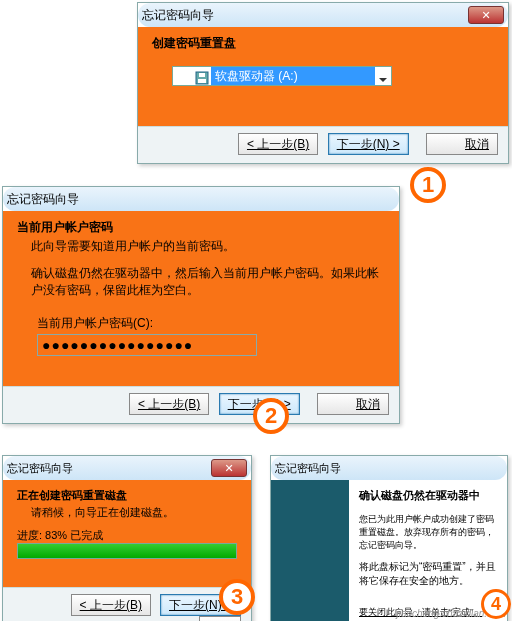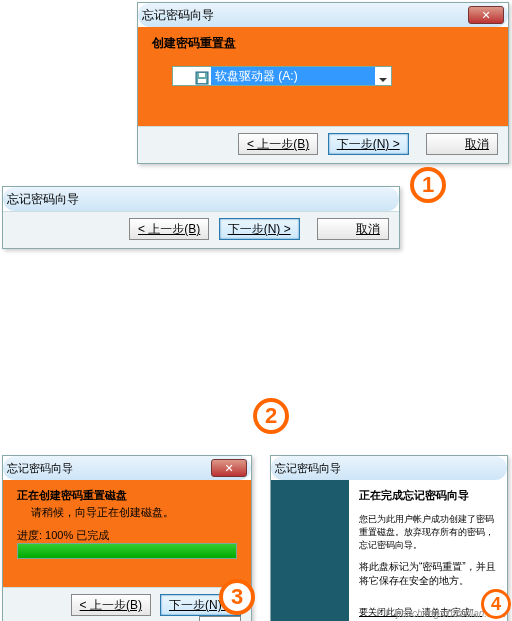--- a/index.html
+++ b/index.html
@@ -68,38 +68,48 @@
     <span class="btn" style="margin-left:14px;">取消</span>
   </div>
 </div>
 <div class="marker" style="left:410px; top:167px;">1</div>
 
 <div class="win" style="left:2px; top:186px; width:398px;">
   <div class="titlebar">
     <span class="ttl">忘记密码向导</span>
     <span></span>
   </div>
+  <div class="body">
+    <div class="hdr">当前用户帐户密码</div>
+    <div class="desc">此向导需要知道用户帐户的当前密码。</div>
+    <div class="note" style="margin-left:14px; margin-right:6px;">确认磁盘仍然在驱动器中，然后输入当前用户帐户密码。如果此帐户没有密码，保留此框为空白。</div>
+    <div class="fieldlbl indent">当前用户帐户密码(C):</div>
+    <div class="pwfield indent">
+      <span>●●●●●●●●●●●●●●●●</span>
+    </div>
+    <div style="height:20px;"></div>
+  </div>
   <div class="btnrow">
     <span class="btn">&lt; 上一步(B)</span>
     <span class="btn default">下一步(N) &gt;</span>
     <span class="btn" style="margin-left:14px;">取消</span>
   </div>
 </div>
 <div class="marker" style="left:253px; top:398px;">2</div>
 
 <div class="win small" style="left:2px; top:455px; width:250px;">
   <div class="titlebar">
     <span class="ttl">忘记密码向导</span>
     <span class="close-btn">✕</span>
   </div>
   <div class="body">
     <div class="hdr">正在创建密码重置磁盘</div>
     <div class="desc">请稍候，向导正在创建磁盘。</div>
     <div class="progress">
-      <div>进度: 100% 已完成</div>
+      <div>进度: 83% 已完成</div>
       <div class="pbar">
         <div class="fill"></div>
       </div>
     </div>
     <div style="height:18px;"></div>
   </div>
   <div class="btnrow" style="font-size:11px;">
     <span class="btn" style="min-width:58px;">&lt; 上一步(B)</span>
     <span class="btn default" style="min-width:58px;">下一步(N) &gt;</span>
     <span class="btn" style="min-width:40px; margin-left:10px;">取消</span>
@@ -108,21 +118,21 @@
 <div class="marker" style="left:219px; top:579px;">3</div>
 
 <div class="win small" style="left:270px; top:455px; width:238px;">
   <div class="titlebar">
     <span class="ttl">忘记密码向导</span>
     <span></span>
   </div>
   <div class="w4-body">
     <div class="w4-side"></div>
     <div class="w4-main">
-      <div class="hdr" style="font-size:11px;">正在完成忘记密码向导</div>
+      <div class="hdr" style="font-size:11px;">确认磁盘仍然在驱动器中</div>
       <div style="font-size:9px; margin-top:10px;">您已为此用户帐户成功创建了密码重置磁盘。放弃现存所有的密码，忘记密码向导。</div>
       <div style="font-size:10px; margin-top:8px;">将此盘标记为“密码重置”，并且将它保存在安全的地方。</div>
       <div style="font-size:9px; margin-top:18px;text-decoration:underline;">要关闭此向导，请单击“完成”。</div>
     </div>
   </div>
 </div>
 <div class="marker" style="left:481px; top:589px; width:30px; height:30px; font-size:18px; border-width:3px;">4</div>
 
 <div class="watermark">jiaocheng.chazidian.com</div>
 

